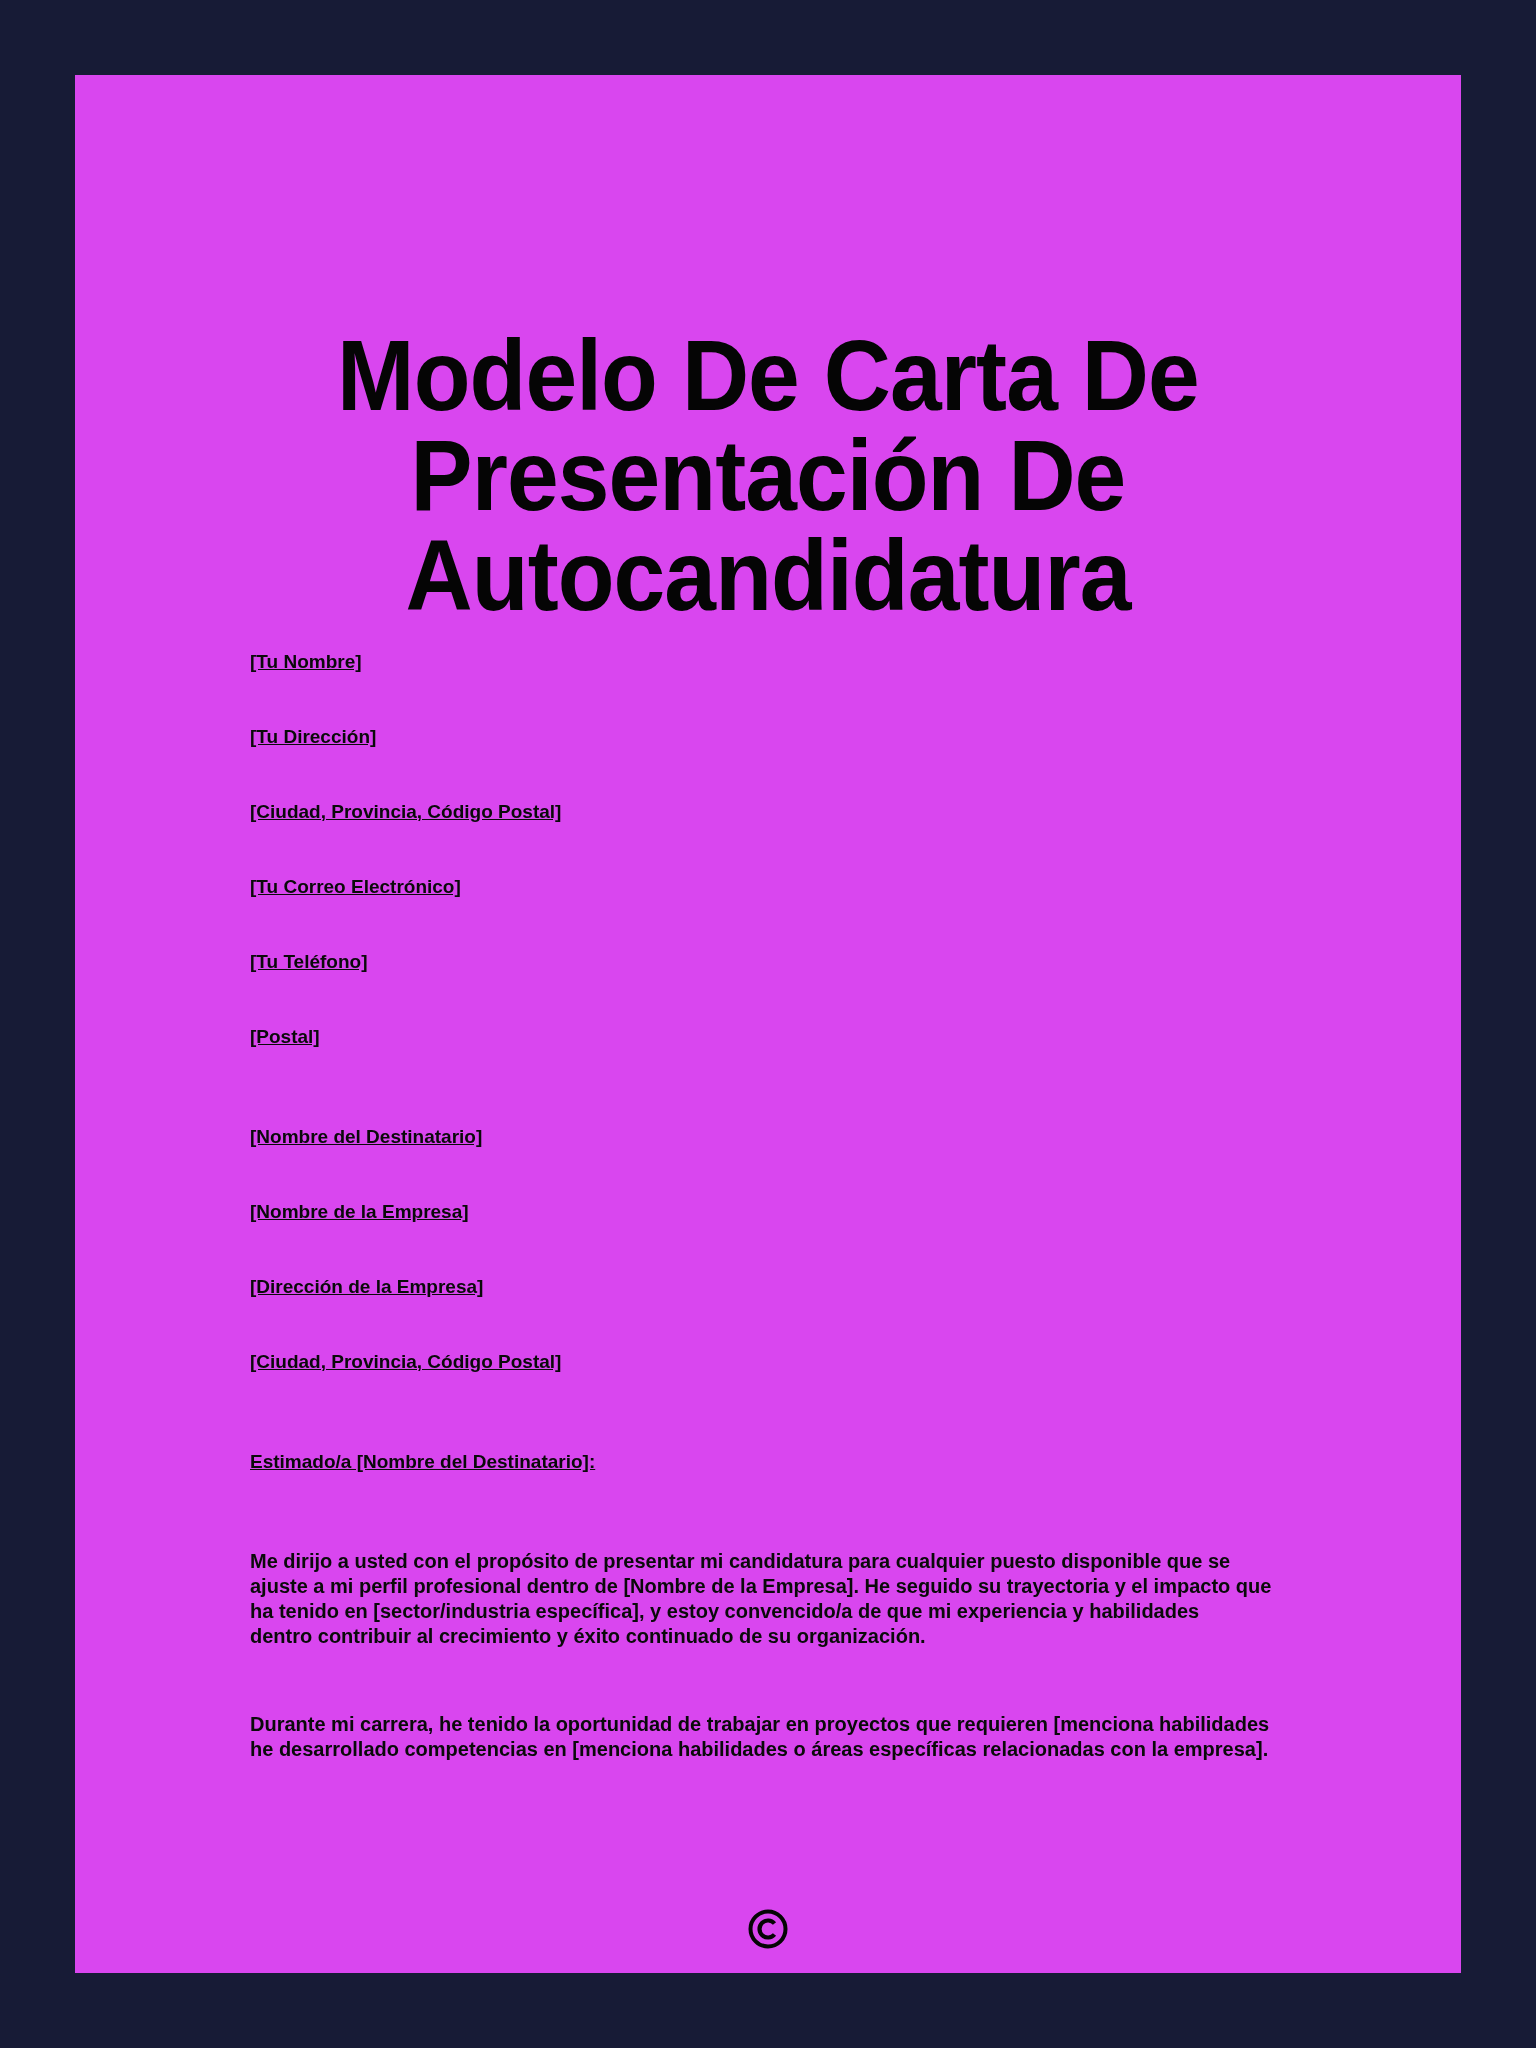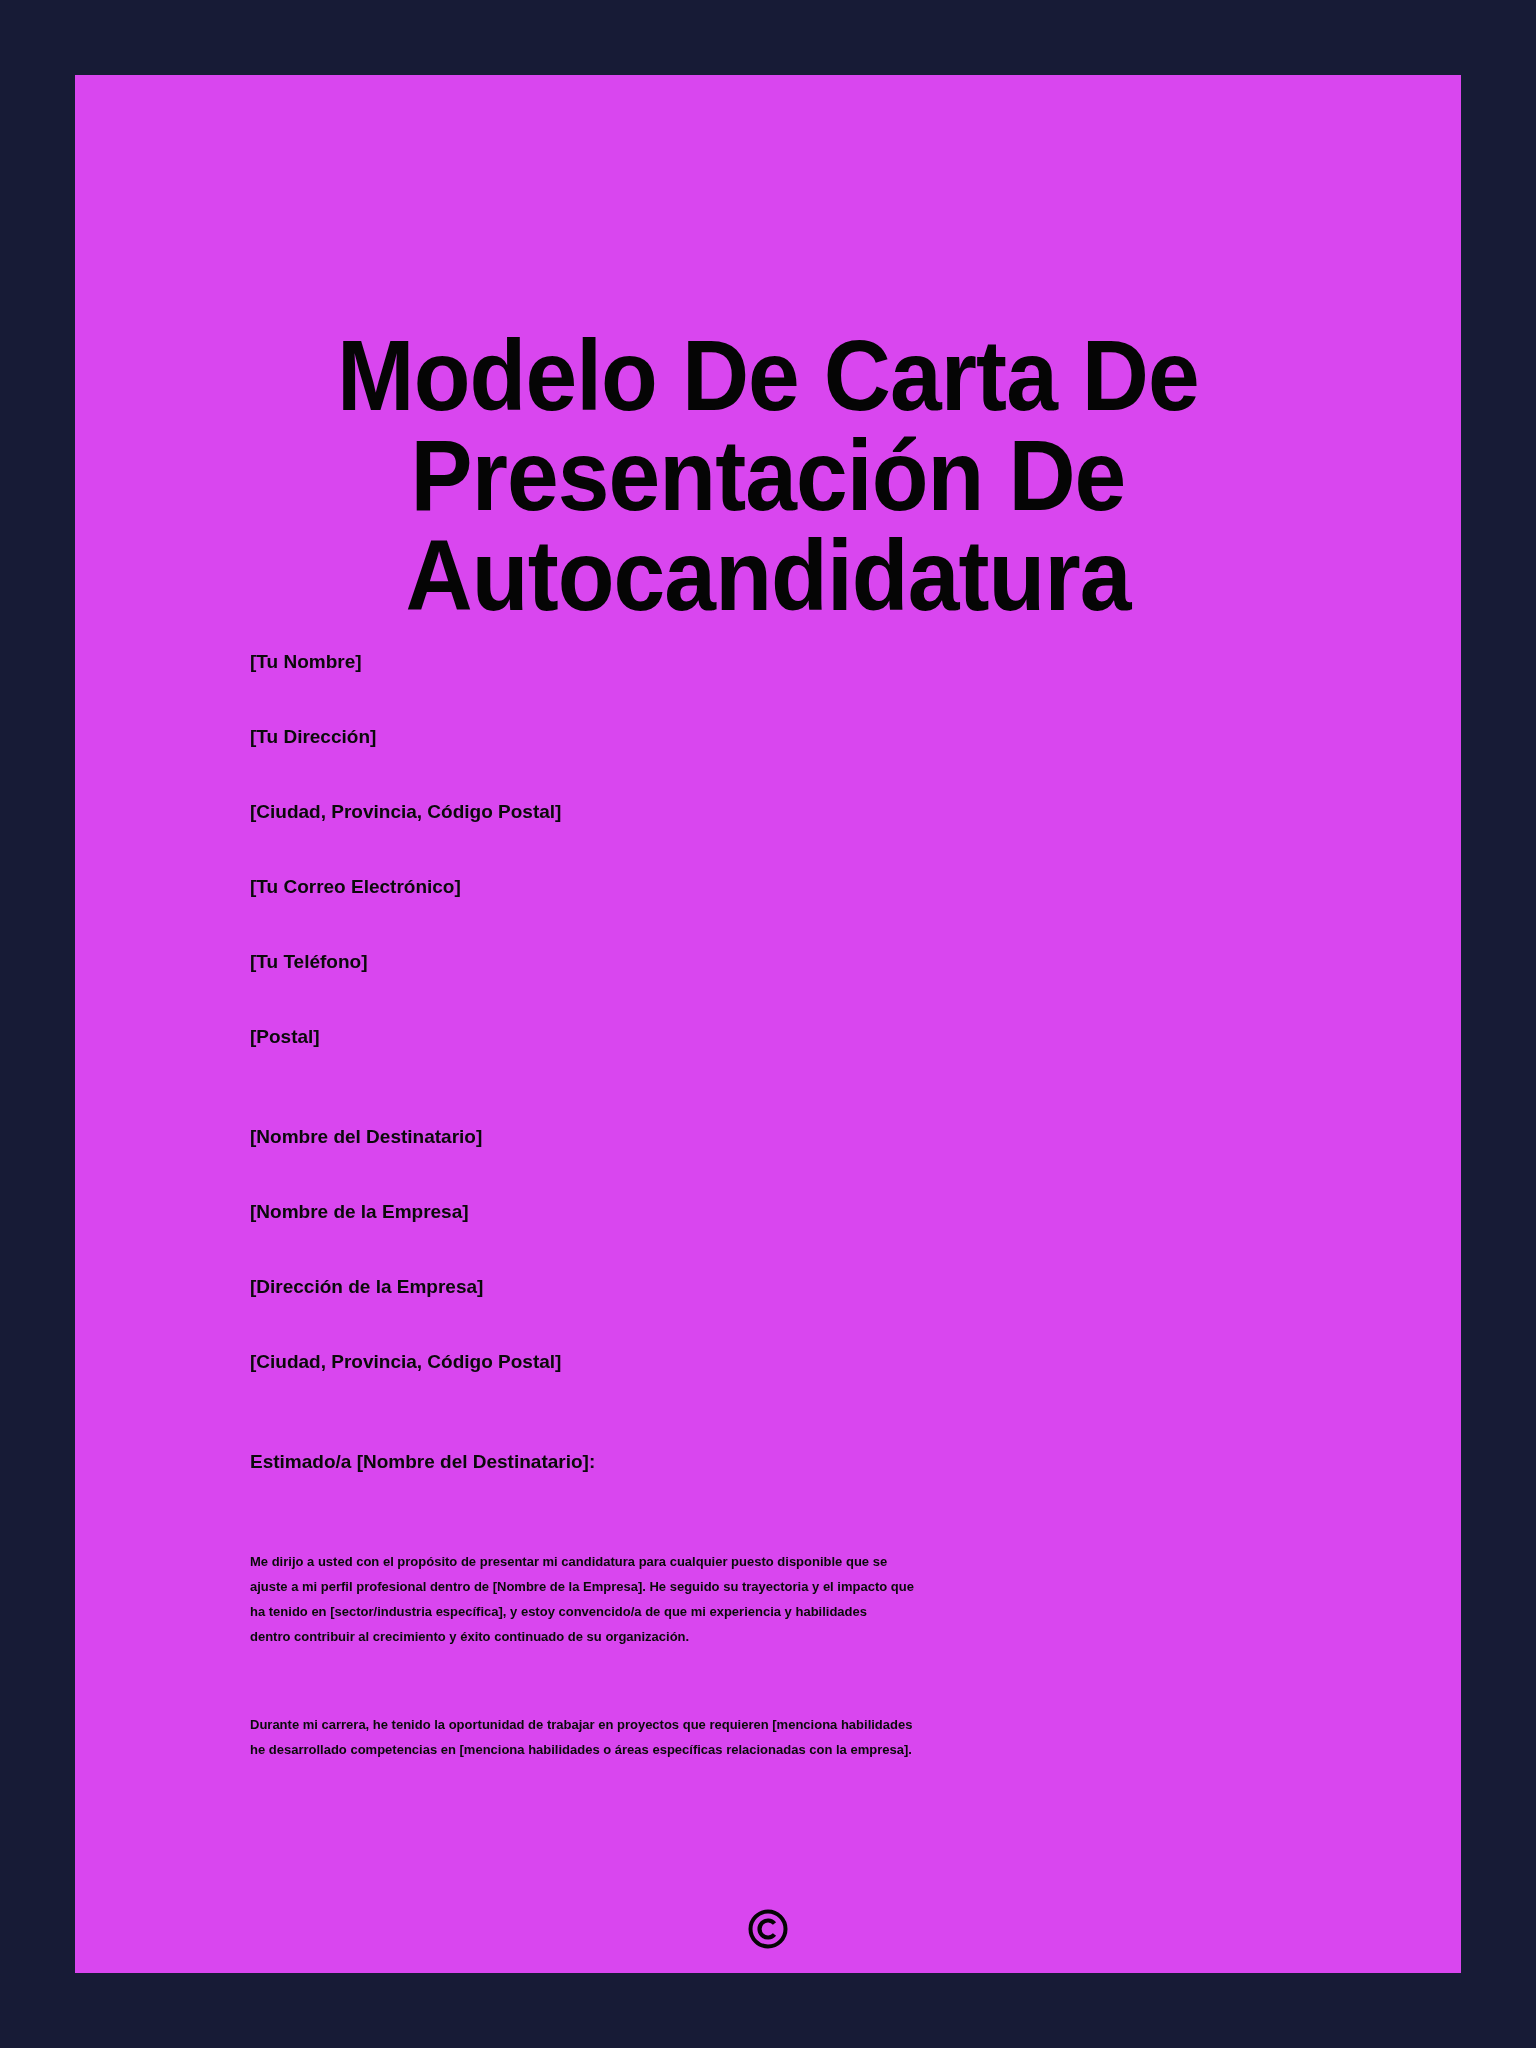--- a/index.html
+++ b/index.html
@@ -44,28 +44,29 @@
     }
     .text-line {
       position: absolute;
       left: 175px;
       margin: 0;
       font-weight: bold;
       font-size: 19px;
       line-height: 25px;
       color: #0a0a0a;
       white-space: nowrap;
+      text-decoration: underline;
     }
     .para {
       position: absolute;
       left: 175px;
       width: 1040px;
       margin: 0;
       font-weight: bold;
-      font-size: 13px;
+      font-size: 20px;
       line-height: 25px;
       color: #0a0a0a;
     }
     .para span {
       display: block;
       white-space: nowrap;
     }
     .para-clip {
       position: absolute;
       left: 175px;

